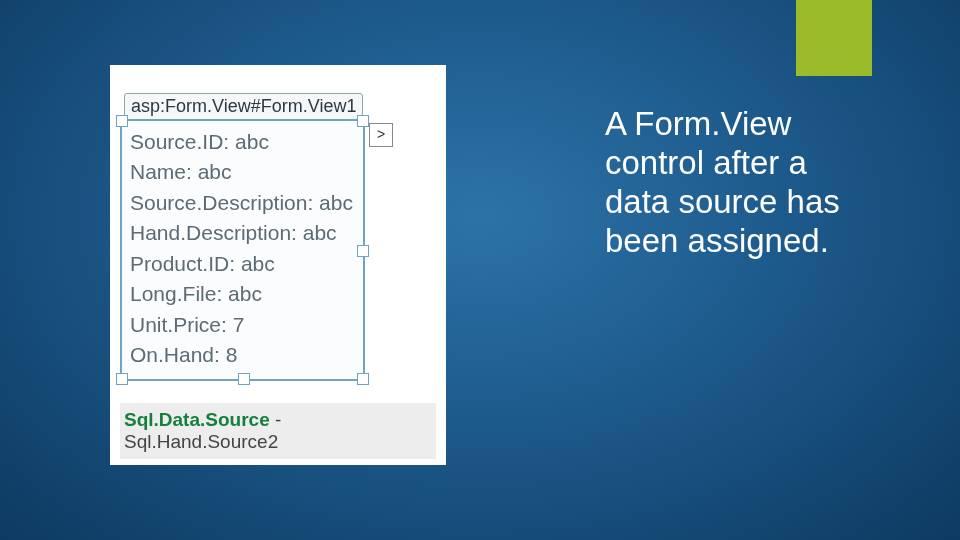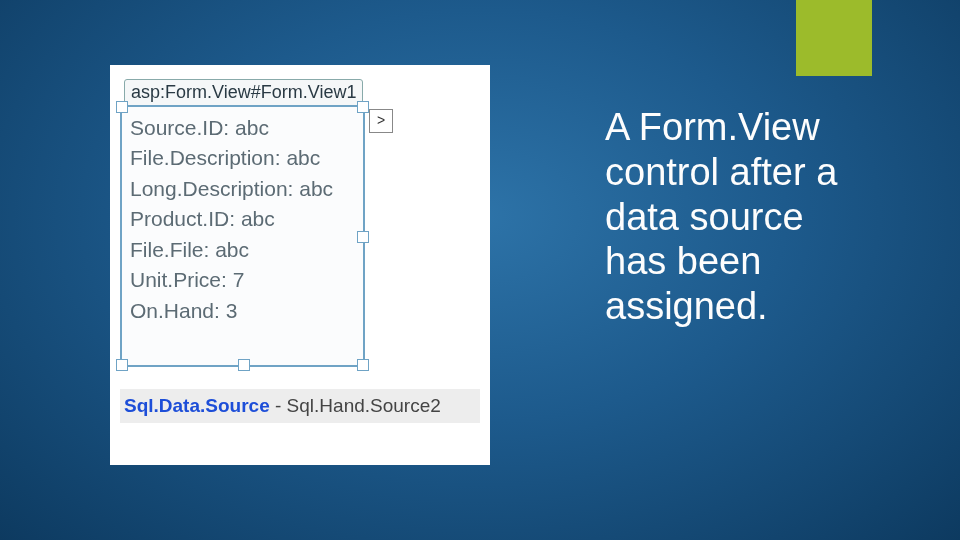--- a/index.html
+++ b/index.html
@@ -14,31 +14,31 @@
     top:0;right:88px;
     width:76px;height:76px;
     background:#9cbb2b;
   }
   
   .caption{
     position:absolute;
     top:105px;left:605px;
     width:270px;
     color:#fdfdfd;
-    font-size:38px;
+    font-size:33px;
     line-height:1.18;
     font-weight:400;
   }
   
   .shot{
     position:absolute;
     top:65px;left:110px;
-    width:380px;height:400px;
+    width:336px;height:400px;
     background:#fff;
-    padding:14px 10px 10px 10px;
+    padding:28px 10px 10px 10px;
     box-sizing:border-box;
     filter:blur(0.5px);
   }
   .tag{
     display:inline-block;
     border:1px solid #8aa;
     background:#f5f7f8;
     color:#2a3a44;
     font-size:18px;
     padding:2px 6px;
@@ -78,21 +78,21 @@
     line-height:20px;
     font-size:14px;color:#333;
   }
   .datasrc{
     margin-top:22px;
     padding:6px 4px;
     background:#ededed;
     font-size:19px;
     color:#444;
   }
-  .datasrc b{color:#1d4ed8;}
+  .datasrc b{color:#15803d;}
 </style>
 </head>
 <body>
 
 <div class="slide">
 
   <div class="accent"></div>
 
   <div class="caption">A Form.View control after a data source has been assigned.</div>
 
@@ -100,26 +100,27 @@
 
     <span class="tag">asp:Form.View#Form.View1</span>
 
     <div class="formbox">
       <div class="smarttag">
         <span>&gt;</span>
       </div>
 
       <div id="field-rows">
           <div class="row">Source.ID: abc</div>
-          <div class="row">File.Description: abc</div>
-          <div class="row">Long.Description: abc</div>
+          <div class="row">Name: abc</div>
+          <div class="row">Source.Description: abc</div>
+          <div class="row">Hand.Description: abc</div>
           <div class="row">Product.ID: abc</div>
-          <div class="row">File.File: abc</div>
+          <div class="row">Long.File: abc</div>
           <div class="row">Unit.Price: 7</div>
-          <div class="row">On.Hand: 3</div>
+          <div class="row">On.Hand: 8</div>
         </div>
 
       <div class="h tl"></div>
       <div class="h tr"></div>
       <div class="h bl"></div>
       <div class="h br"></div>
       <div class="h mr"></div>
       <div class="h mb"></div>
     </div>
 

